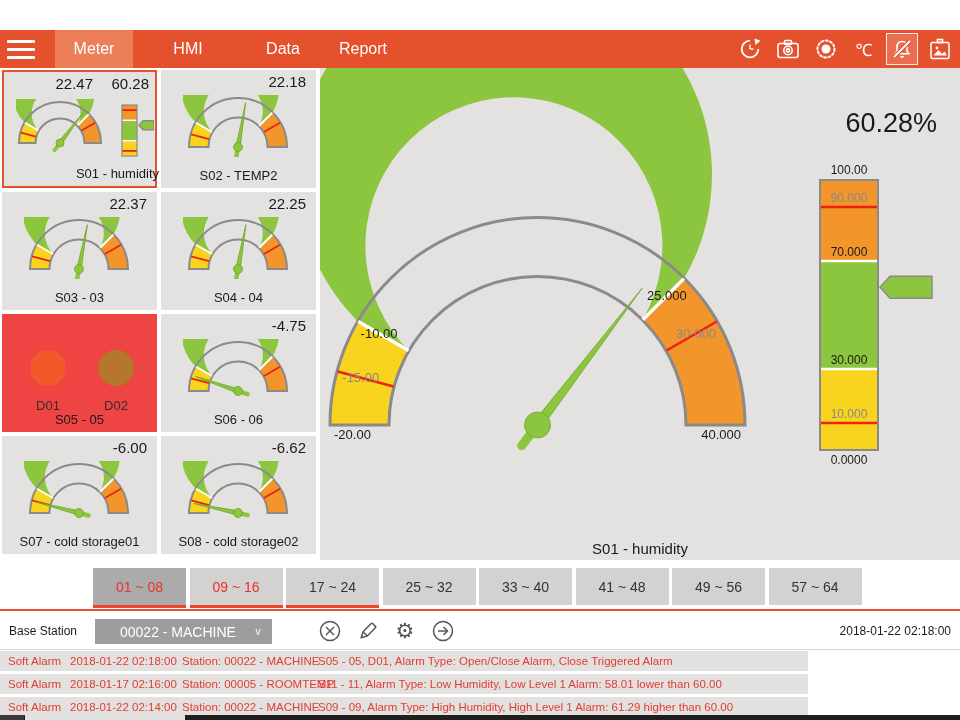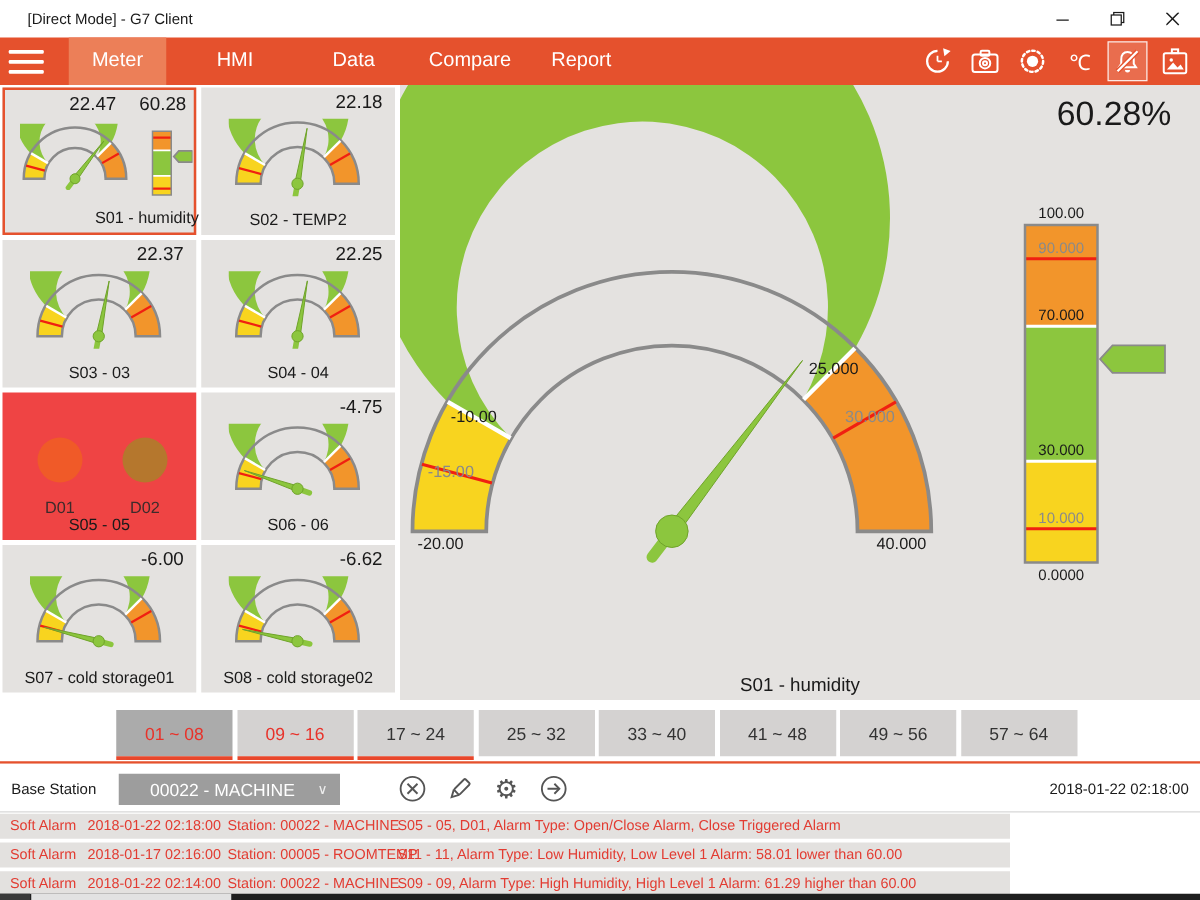--- a/index.html
+++ b/index.html
@@ -47,21 +47,21 @@
   .tile.t0 svg.mb { position:absolute; left:116px; top:30px; }
   .tile.digital { background:#ef4444; }
   .dot { display:block; width:36px; height:36px; border-radius:50%; }
   .dcol { position:absolute; top:36px; text-align:center; }
   .dcol .dlabel { display:block; margin-top:12px; font-size:13px; color:#3d2b2b; }
   .dcol.c1 { left:28px; } .dcol.c2 { left:96px; }
 
   
   .main { position:absolute; left:320px; top:68px; width:640px; height:492px; background:#E4E2E0; }
   .big-val { position:absolute; top:8px; font-size:27px; color:#1a1a1a; }
-  .big-temp { right:224px; } .big-hum { right:23px; }
+  .big-temp { right:224px; } .big-hum { right:23px;margin-top:32px; }
   .main-caption { position:absolute; bottom:3px; width:100%; text-align:center; font-size:15px; color:#1a1a1a; }
   #main-svg { position:absolute; left:0; top:0; }
   svg text { font-family:"Liberation Sans", sans-serif; }
 
   
   .tabs { position:absolute; left:0; top:568px; width:960px; height:44px; background:#fff; }
   .tab { position:absolute; top:0; width:93px; height:37px; background:#D4D2D1; display:flex;
     align-items:center; justify-content:center; font-size:14px; color:#333; }
   .tab.sel { background:#ABABAB; }
   .tab.red { color:#E8322A; }
@@ -93,53 +93,30 @@
   
   .hscroll { position:absolute; left:0; top:715px; width:960px; height:5px; background:#1f1f1f; }
   .hscroll .btn { position:absolute; left:0; top:0; width:24px; height:5px; background:#3a3a3a; }
   .hscroll .thumb { position:absolute; left:25px; top:0; width:160px; height:5px; background:#e2e2e2; }
 </style>
 </head>
 <body>
 
 <div id="app">
 
-  <div class="titlebar">
-    <span class="title-text">[Direct Mode] - G7 Client</span>
-    <div class="win-controls">
-      <span class="win-btn">
-        <svg width="11" height="11">
-            <line x1="0" y1="6" x2="10" y2="6" stroke="#1a1a1a" stroke-width="1"></line>
-          </svg>
-      </span>
-      <span class="win-btn">
-        <svg width="12" height="12" fill="none" stroke="#1a1a1a" stroke-width="1">
-          <rect x="3" y="1" width="8" height="8"></rect>
-            <rect x="1" y="3" width="8" height="8" fill="#fff"></rect>
-        </svg>
-      </span>
-      <span class="win-btn">
-        <svg width="11" height="11" stroke="#1a1a1a" stroke-width="1.2">
-          <line x1="0" y1="0" x2="10" y2="10"></line>
-            <line x1="10" y1="0" x2="0" y2="10"></line>
-        </svg>
-      </span>
-    </div>
-  </div>
 
   <div class="navbar">
     <div class="hamburger">
       <span></span>
         <span></span>
         <span></span>
     </div>
     <div class="nav-item nav-meter">Meter</div>
     <div class="nav-item nav-hmi">HMI</div>
     <div class="nav-item nav-data">Data</div>
-    <div class="nav-item nav-compare">Compare</div>
     <div class="nav-item nav-report">Report</div>
     <div class="nav-icons">
       <span class="nav-ic">
         <svg width="24" height="24" fill="none" stroke="#fff" stroke-width="1.8">
           <path d="M20.3 12 A8.3 8.3 0 1 1 12 3.7"></path>
           <polygon points="16.5,1.5 22.5,3.8 17.5,8" fill="#fff" stroke="none"></polygon>
           <line x1="12" y1="12" x2="12" y2="7.5" stroke-width="1.4"></line>
           <line x1="12" y1="12" x2="15.5" y2="12" stroke-width="1.4"></line>
         </svg>
       </span>

